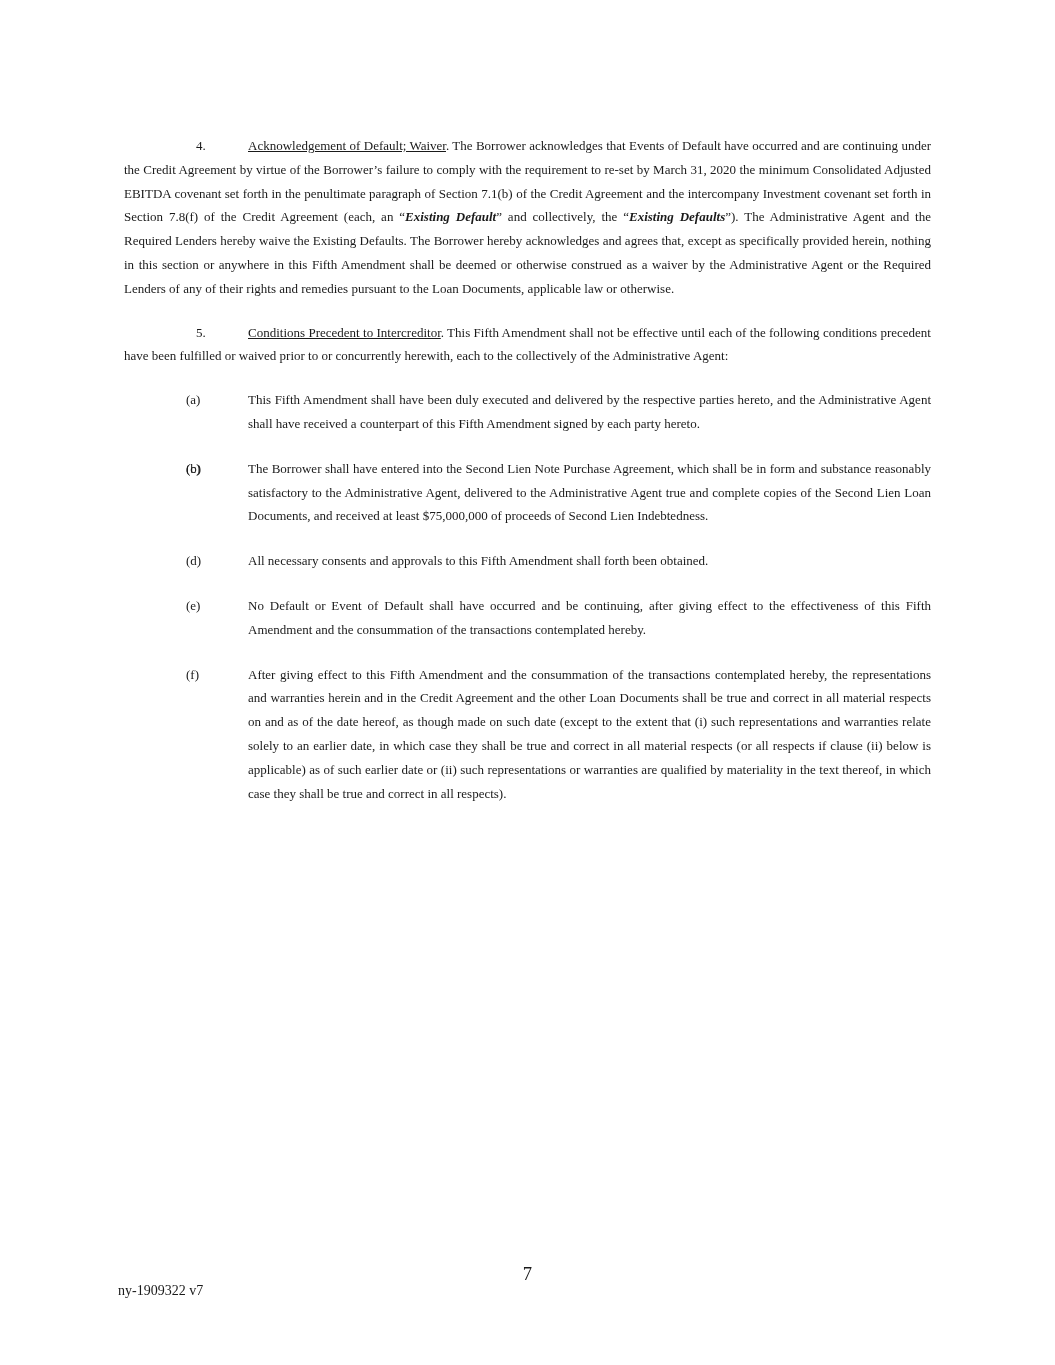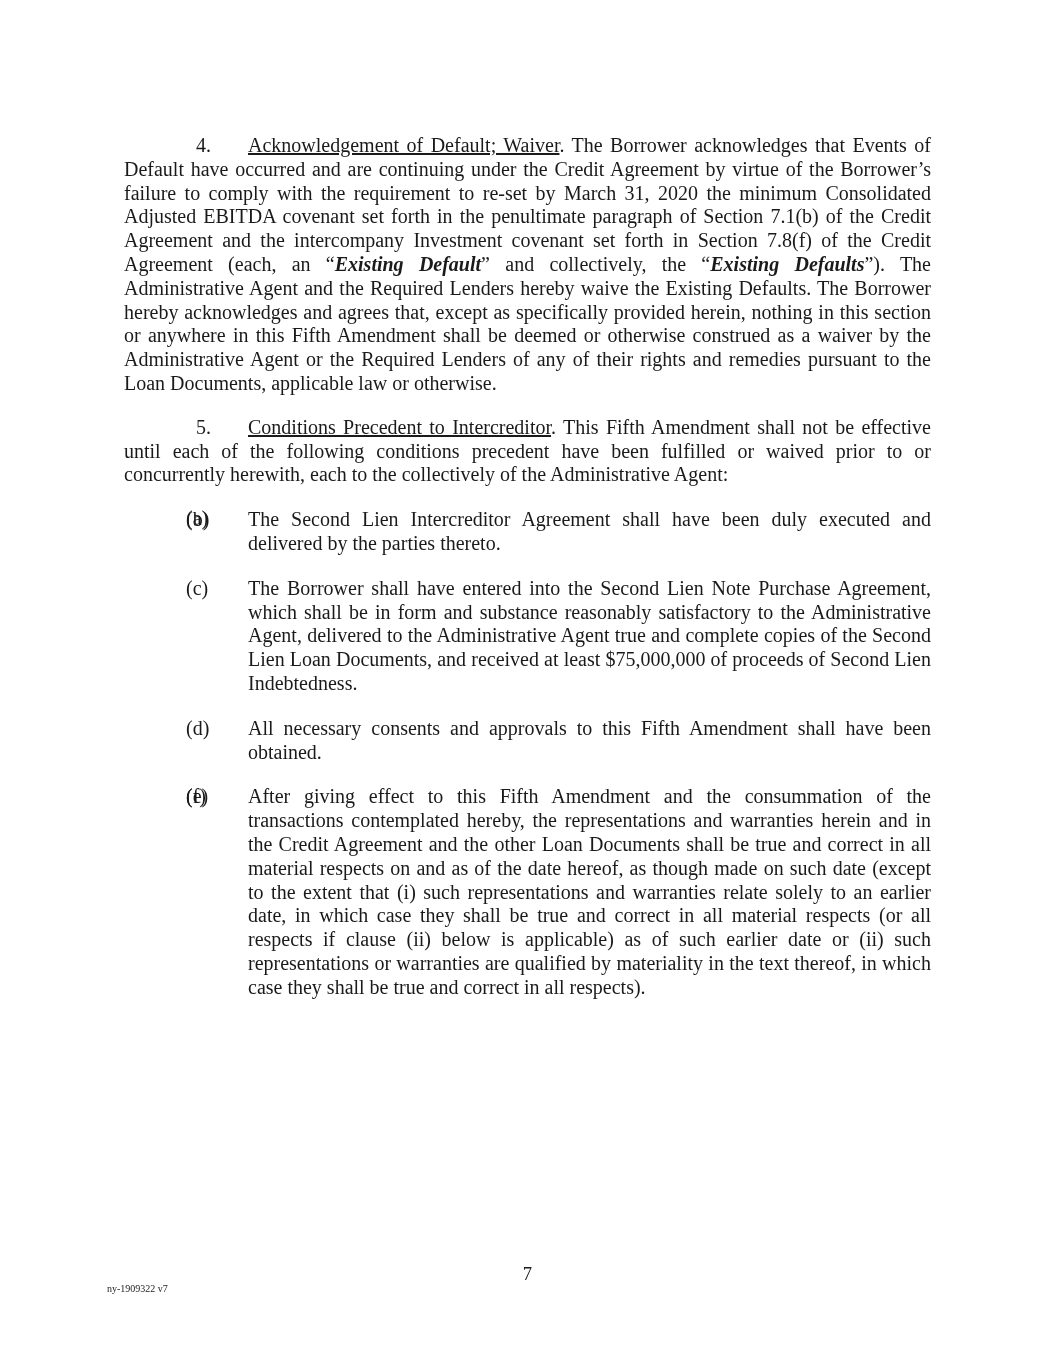--- a/index.html
+++ b/index.html
@@ -1,40 +1,40 @@
 <!DOCTYPE html>
 <html><head>
 <meta charset="utf-8">
 <style>
   html, body { margin:0; padding:0; background:#ffffff; }
   body { width:1055px; height:1365px; position:relative; overflow:hidden;
          font-family:"Liberation Serif","DejaVu Serif",serif; color:#1a1a1a; }
   .page { position:absolute; left:124px; top:134px; width:807px;
-          font-size:20px; line-height:23.8px; }
+          font-size:13px; line-height:23.8px; }
   .para { text-align:justify; margin:0 0 20px 0; text-indent:0; }
   .para .num { display:inline-block; width:124px; text-indent:0; padding-left:72px; box-sizing:border-box; margin-left:0; }
   .heading { text-decoration:underline; }
   .bi { font-weight:bold; font-style:italic; }
   .item { position:relative; margin:0 0 21px 0; padding-left:124px; text-align:justify; }
   .item .lbl { position:absolute; left:62px; top:0; }
   .page-num { position:absolute; top:1263px; left:0; width:1055px; text-align:center; font-size:18.6px; }
-  .docid { position:absolute; top:1283px; left:107px; font-size:10px; }
+  .docid { position:absolute; top:1283px; left:118px; font-size:14px; }
 </style>
 </head>
 <body>
 
 <div class="page">
 
   <p class="para"><span class="num">4.</span><span class="heading">Acknowledgement of Default; Waiver</span><span>. The Borrower acknowledges that Events of Default have occurred and are continuing under the Credit Agreement by virtue of the Borrower’s failure to comply with the requirement to re-set by March 31, 2020 the minimum Consolidated Adjusted EBITDA covenant set forth in the penultimate paragraph of Section 7.1(b) of the Credit Agreement and the intercompany Investment covenant set forth in Section 7.8(f) of the Credit Agreement  (each, an “</span><span class="bi">Existing Default</span><span>” and collectively, the “</span><span class="bi">Existing Defaults</span><span>”). The Administrative Agent and the Required Lenders hereby waive the Existing Defaults. The Borrower hereby acknowledges and agrees that, except as specifically provided herein, nothing in this section or anywhere in this Fifth Amendment shall be deemed or otherwise construed as a waiver by the Administrative Agent or the Required Lenders of any of their rights and remedies pursuant to the Loan Documents, applicable law or otherwise.</span></p>
 
   <p class="para"><span class="num">5.</span><span class="heading">Conditions Precedent to Intercreditor</span><span>.  This Fifth Amendment shall not be effective until each of the following conditions precedent have been fulfilled or waived prior to or concurrently herewith, each to the collectively of the Administrative Agent:</span></p>
 
-  <div class="item"><span class="lbl">(a)</span></div>
-  <div class="item"><span class="lbl">(b)</span><span>The Second Lien Intercreditor Agreement shall have been duly executed and delivered by the parties thereto.</span></div>
+  <div class="item"><span class="lbl">(a)</span><span>This Fifth Amendment shall have been duly executed and delivered by the respective parties hereto, and the Administrative Agent shall have received a counterpart of this Fifth Amendment signed by each party hereto.</span></div>
+  <div class="item"><span class="lbl">(b)</span></div>
   <div class="item"><span class="lbl">(c)</span><span>The Borrower shall have entered into the Second Lien Note Purchase Agreement, which shall be in form and substance reasonably satisfactory to the Administrative Agent, delivered to the Administrative Agent true and complete copies of the Second Lien Loan Documents, and received at least $75,000,000 of proceeds of Second Lien Indebtedness.</span></div>
-  <div class="item"><span class="lbl">(d)</span><span>All necessary consents and approvals to this Fifth Amendment shall have been obtained.</span></div>
-  <div class="item"><span class="lbl">(e)</span></div>
+  <div class="item"><span class="lbl">(d)</span><span>All necessary consents and approvals to this Fifth Amendment shall forth been obtained.</span></div>
+  <div class="item"><span class="lbl">(e)</span><span>No Default or Event of Default shall have occurred and be continuing, after giving effect to the effectiveness of this Fifth Amendment and the consummation of the transactions contemplated hereby.</span></div>
   <div class="item"><span class="lbl">(f)</span><span>After giving effect to this Fifth Amendment and the consummation of the transactions contemplated hereby, the representations and warranties herein and in the Credit Agreement and the other Loan Documents shall be true and correct in all material respects on and as of the date hereof, as though made on such date (except to the extent that (i) such representations and warranties relate solely to an earlier date, in which case they shall be true and correct in all material respects (or all respects if clause (ii) below is applicable)  as of such earlier date or (ii) such representations or warranties are qualified by materiality in the text thereof, in which case they shall be true and correct in all respects).</span></div>
 
 </div>
 
 <div class="page-num">7</div>
 <div class="docid">ny-1909322 v7</div>
 
 </body></html>

